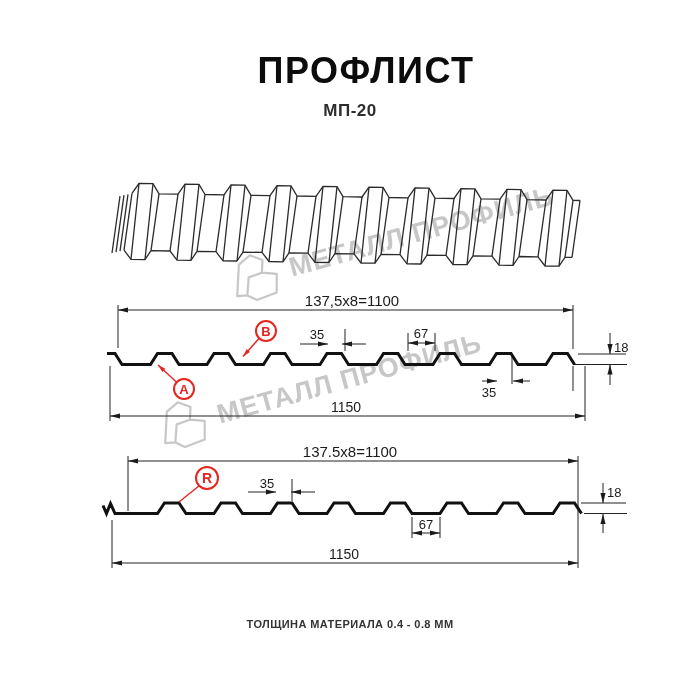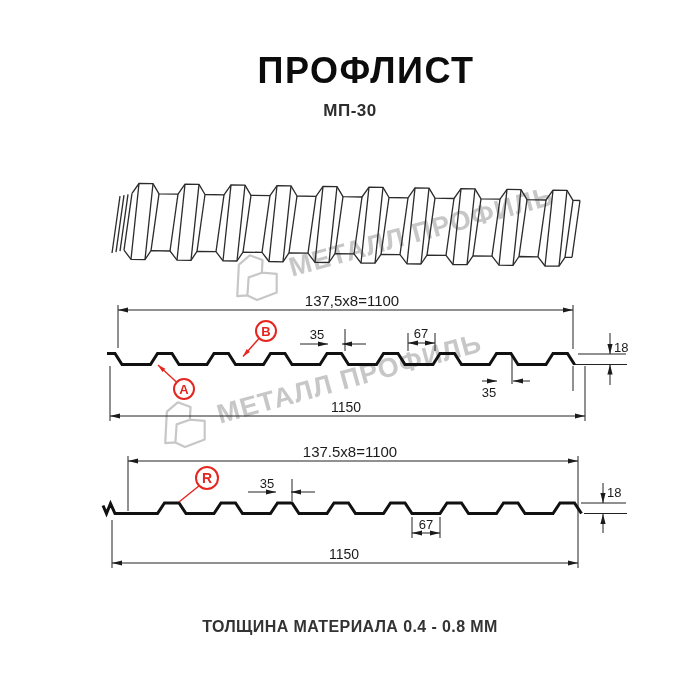--- a/index.html
+++ b/index.html
@@ -3,38 +3,38 @@
 <meta charset="utf-8">
 <style>
   html,body{margin:0;padding:0;background:#fff;}
   .page{position:relative;width:700px;height:700px;background:#ffffff;overflow:hidden;
         font-family:"Liberation Sans",sans-serif;}
   .title{position:absolute;top:50px;left:0;width:700px;text-align:center;
          font-size:36px;font-weight:800;letter-spacing:1.5px;color:#0c0c0c;padding-left:16px;}
   .subtitle{position:absolute;top:101px;left:0;width:700px;text-align:center;
          font-size:17px;font-weight:700;letter-spacing:0.5px;color:#2d2d2d;}
   .footer{position:absolute;top:618px;left:0;width:700px;text-align:center;
-         font-size:16px;font-weight:600;letter-spacing:0.4px;color:#333;}
+         font-size:11px;font-weight:600;letter-spacing:0.4px;color:#333;}
   .wm{position:absolute;display:flex;align-items:center;gap:9px;z-index:1;
       transform:rotate(-15.5deg);transform-origin:26px 26px;white-space:nowrap;color:#c7c7c7;}
   .wm-text{font-size:27px;font-weight:700;letter-spacing:1px;}
   svg.layer{position:absolute;left:0;top:0;z-index:2;pointer-events:none;}
   .thin line{stroke:#222;stroke-width:1;}
   .dim{fill:#1b1b1b;font-family:"Liberation Sans",sans-serif;font-weight:500;}
   .redline{stroke:#e52620;stroke-width:1.4;fill:none;}
   .redcircle{stroke:#e52620;stroke-width:2;fill:none;}
   .redtext{fill:#e52620;font-weight:700;font-family:"Liberation Sans",sans-serif;}
 </style>
 </head>
 <body>
 
 <div class="page">
 
   <div class="title">ПРОФЛИСТ</div>
-  <div class="subtitle">МП-30</div>
+  <div class="subtitle">МП-20</div>
 
   <div class="wm" style="left: 228px; top: 252px; color: rgb(199, 199, 199);">
     <svg width="54" height="52" viewBox="0 0 54 52">
       <path d="M5,39 L15,9 L28,3 L39,11 L35,23 L49,28 L44,46 L23,48 L15,41 Z M15,41 L21,24 L35,23" fill="none" stroke="currentColor" stroke-width="2.2" stroke-linejoin="round"></path>
     </svg>
     <span class="wm-text">МЕТАЛЛ ПРОФИЛЬ</span>
   </div>
 
   <div class="wm" style="left: 156px; top: 399px; color: rgb(199, 199, 199);">
     <svg width="54" height="52" viewBox="0 0 54 52">

